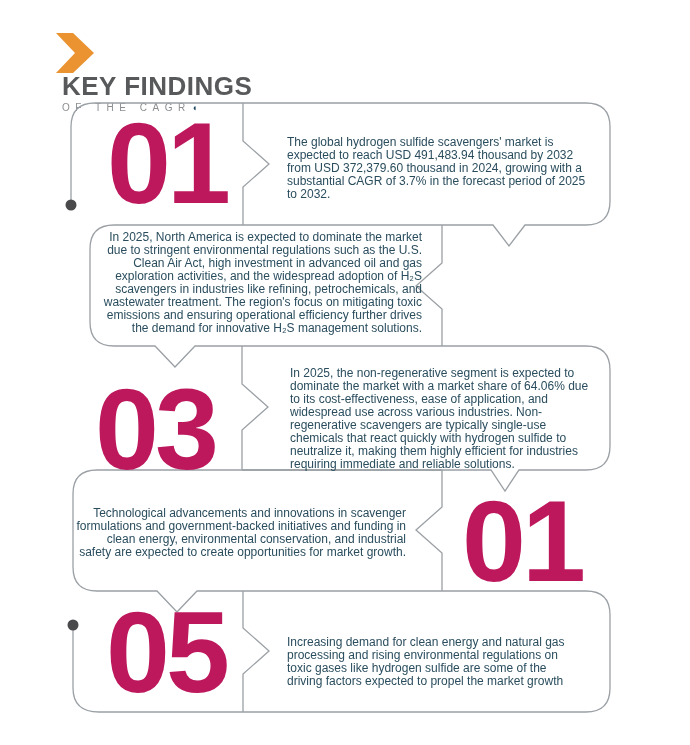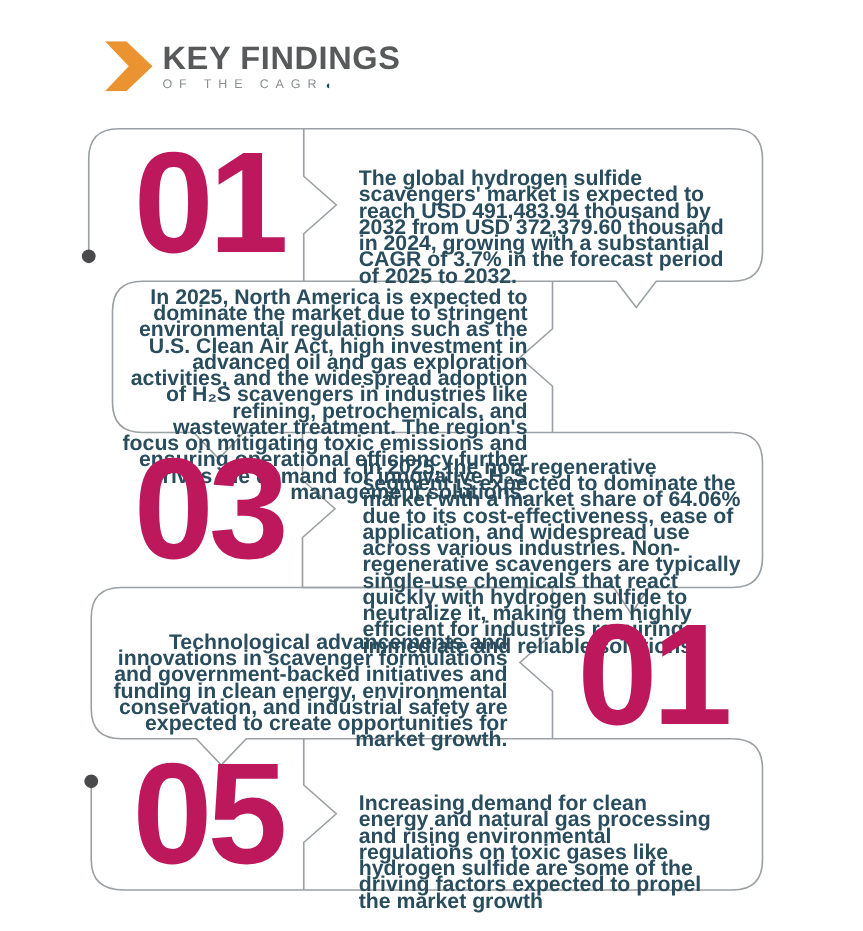--- a/index.html
+++ b/index.html
@@ -2,21 +2,21 @@
 <html><head>
 <meta charset="utf-8">
 <style>
   html,body{margin:0;padding:0;background:#ffffff;}
   body{
     width:690px;height:745px;position:relative;overflow:hidden;
     font-family:"Liberation Sans","DejaVu Sans",sans-serif;
   }
   .canvas{position:absolute;inset:0;}
   
-  .logo{position:absolute;left:84px;top:33px;display:flex;align-items:flex-start;}
+  .logo{position:absolute;left:56px;top:33px;display:flex;align-items:flex-start;flex-direction:column;}
   .logo-arrow{width:40px;height:40px;flex:0 0 auto;}
   .logo-text{margin-left:6px;}
   .logo-title{
     font-size:26px;font-weight:700;color:#58595B;letter-spacing:.5px;line-height:1;
   }
   .logo-sub-row{display:flex;align-items:center;margin-top:4px;}
   .logo-subtitle{
     font-size:10px;font-weight:500;color:#8B8E91;letter-spacing:5.5px;line-height:1;
   }
   .logo-sub-icon{
@@ -28,21 +28,21 @@
   .wires circle{fill:#4A4A4D;stroke:none;}
   
   .finding{position:absolute;inset:0;pointer-events:none;}
   .finding-number{
     position:absolute;transform:translate(-50%,-50%);
     font-size:115px;font-weight:700;color:#be185d;line-height:1;letter-spacing:-4px;
     white-space:nowrap;
   }
   .finding-text{
     position:absolute;margin:0;
-    font-size:17px;line-height:13px;font-weight:700;color:#2A4D5E;
+    font-size:12px;line-height:13px;font-weight:400;color:#2A4D5E;
   }
   .ta-r{text-align:right;}
   .ta-l{text-align:left;}
 </style>
 </head>
 <body>
 
 <div class="canvas">
 
   <header class="logo">
@@ -78,21 +78,21 @@
     <article class="finding">
       <div class="finding-number" style="left:167px;top:163px;">01</div>
       <p class="finding-text ta-l" style="left:287px;top:136px;width:308px;">The global hydrogen sulfide scavengers' market is expected to reach USD 491,483.94 thousand by 2032 from USD 372,379.60 thousand in 2024, growing with a substantial CAGR of 3.7% in the forecast period of 2025 to 2032.</p>
     </article>
 
     <article class="finding">
       <p class="finding-text ta-r" style="left:96px;top:231px;width:326px;">In 2025, North America is expected to dominate the market due to stringent environmental regulations such as the U.S. Clean Air Act, high investment in advanced oil and gas exploration activities, and the widespread adoption of H₂S scavengers in industries like refining, petrochemicals, and wastewater treatment. The region's focus on mitigating toxic emissions and ensuring operational efficiency further drives the demand for innovative H₂S management solutions.</p>
     </article>
 
     <article class="finding">
-      <div class="finding-number" style="left:155px;top:408px;margin-left:12px;">03</div>
+      <div class="finding-number" style="left:155px;top:429px;">03</div>
       <p class="finding-text ta-l" style="left:290px;top:367px;width:306px;">In 2025, the non-regenerative segment is expected to dominate the market with a market share of 64.06% due to its cost-effectiveness, ease of application, and widespread use across various industries. Non-regenerative scavengers are typically single-use chemicals that react quickly with hydrogen sulfide to neutralize it, making them highly efficient for industries requiring immediate and reliable solutions.</p>
     </article>
 
     <article class="finding">
       <div class="finding-number" style="left:522px;top:541px;">01</div>
       <p class="finding-text ta-r" style="left:76px;top:507px;width:330px;">Technological advancements and innovations in scavenger formulations and government-backed initiatives and funding in clean energy, environmental conservation, and industrial safety are expected to create opportunities for market growth.</p>
     </article>
 
     <article class="finding">
       <div class="finding-number" style="left:166px;top:652px;">05</div>

